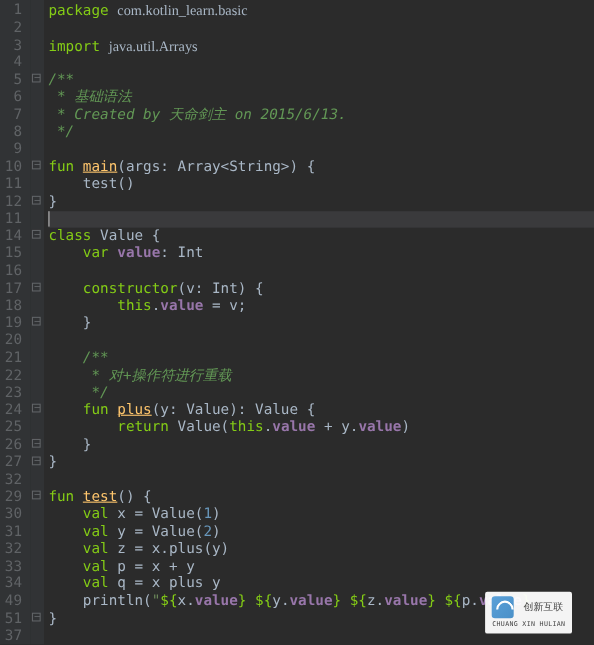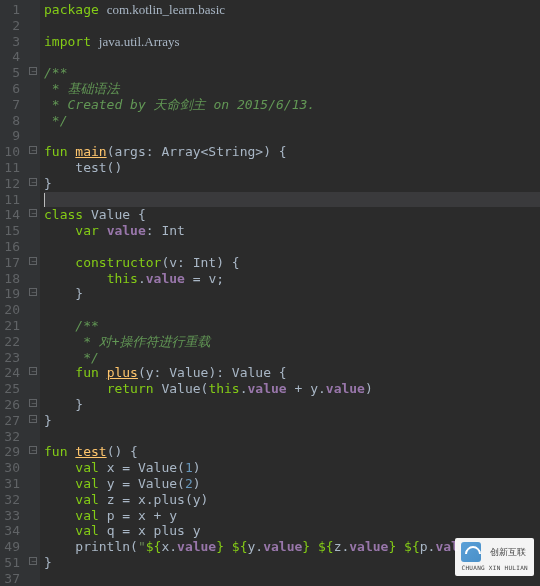--- a/index.html
+++ b/index.html
@@ -78,21 +78,21 @@
 .prop { color: #9876aa; font-weight: bold; }
 .caret {
   display: inline-block;
   width: 1px;
   height: 14px;
   background: #bbbbbb;
   vertical-align: middle;
 }
 .watermark {
   position: absolute;
-  right: 6px;
+  right: 20px;
   bottom: 10px;
   background: rgba(255,255,255,0.95);
   padding: 4px 6px;
   font-size: 9px;
   color: #444;
   border-radius: 2px;
 }
 .wm-icon {
   width: 20px;
   height: 20px;

